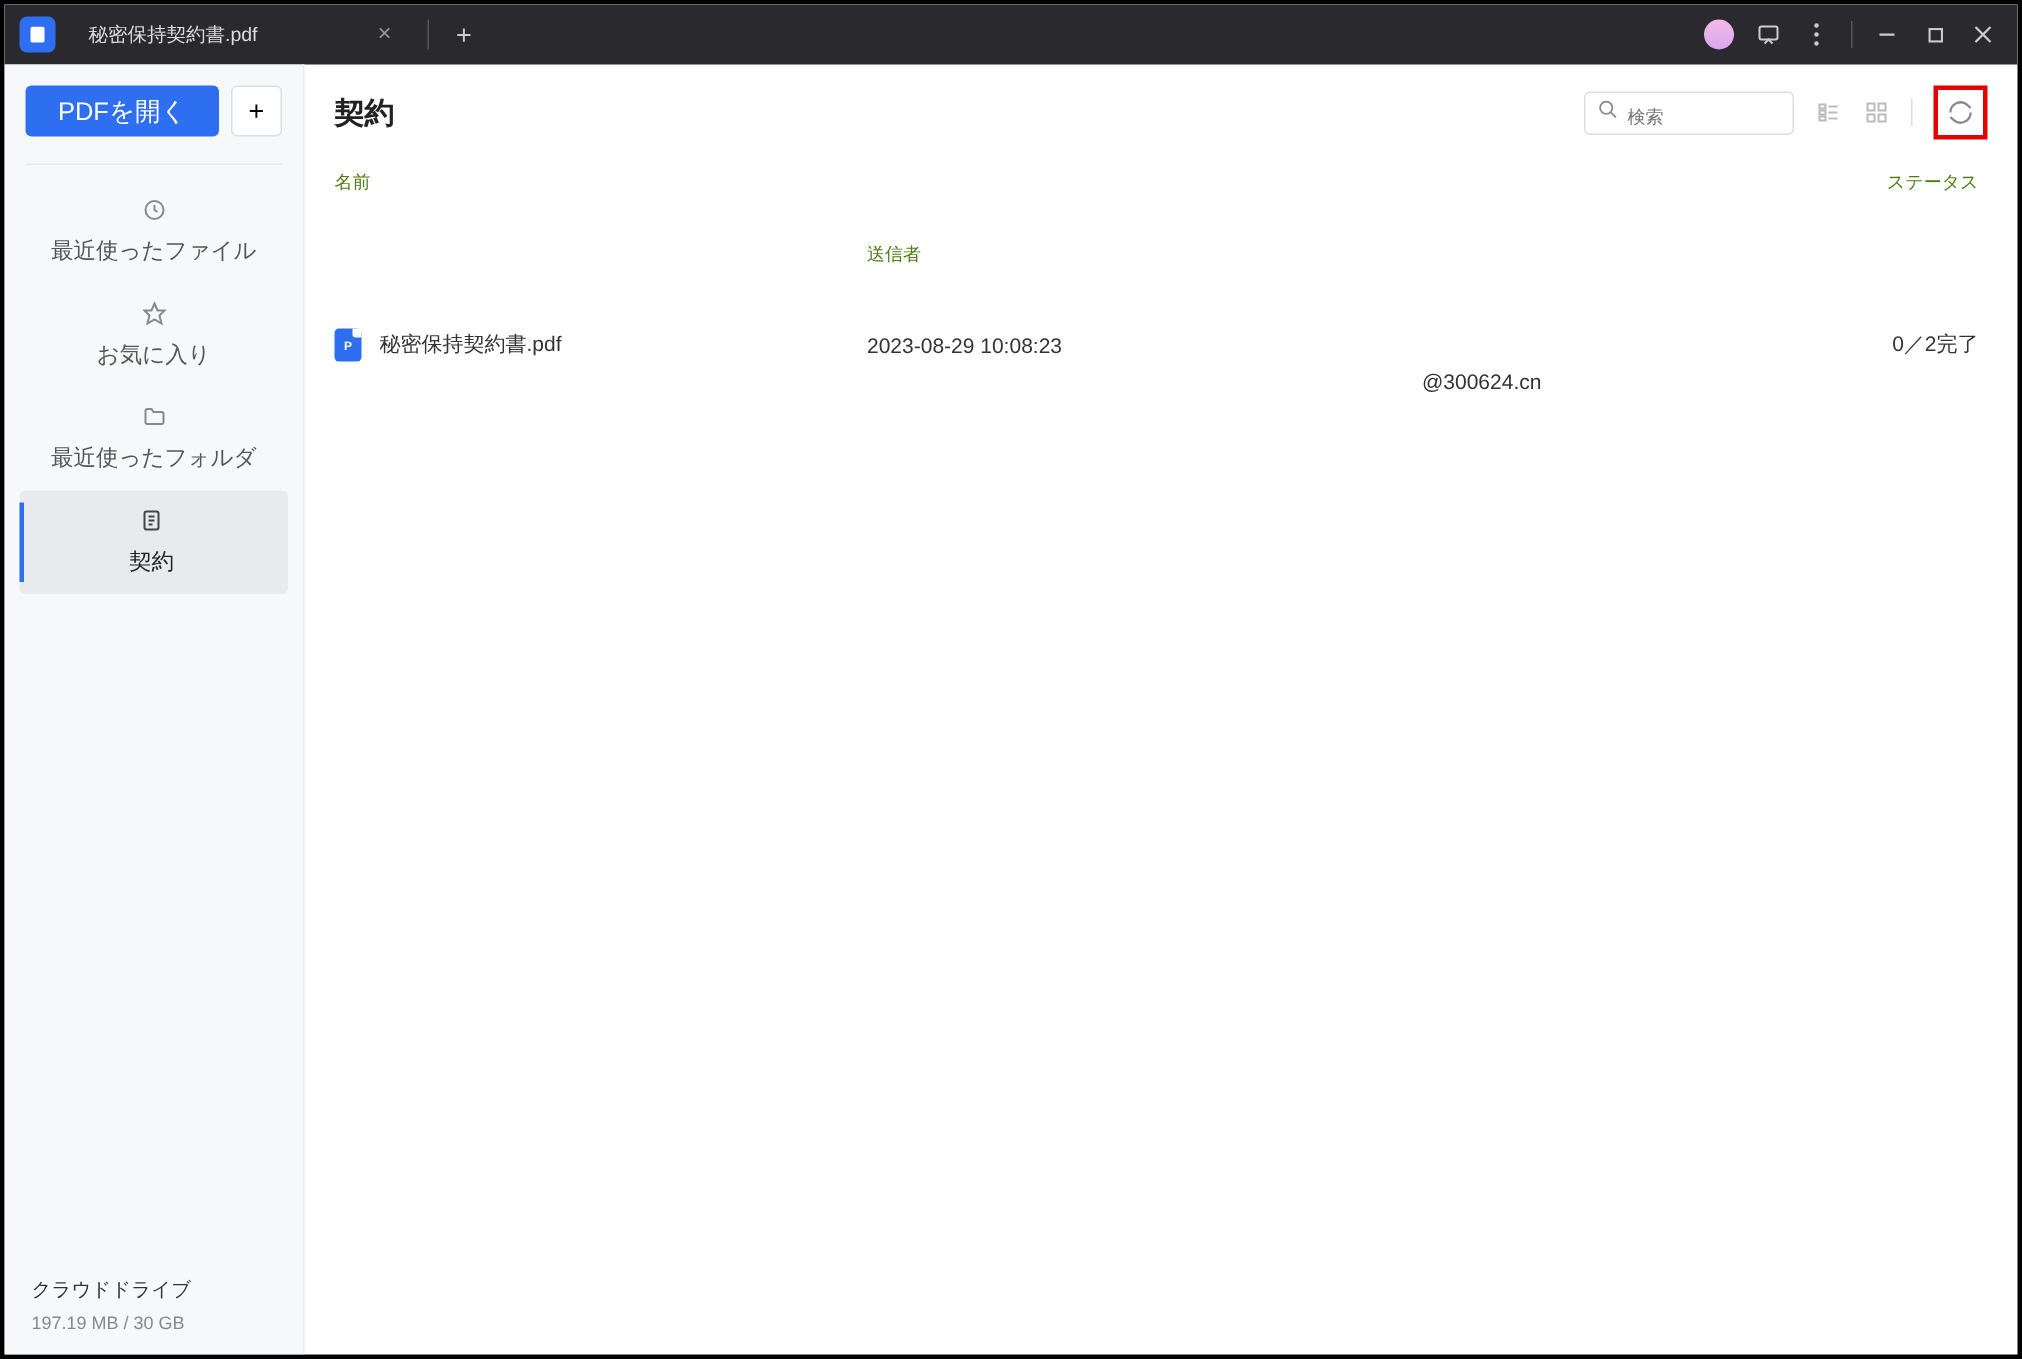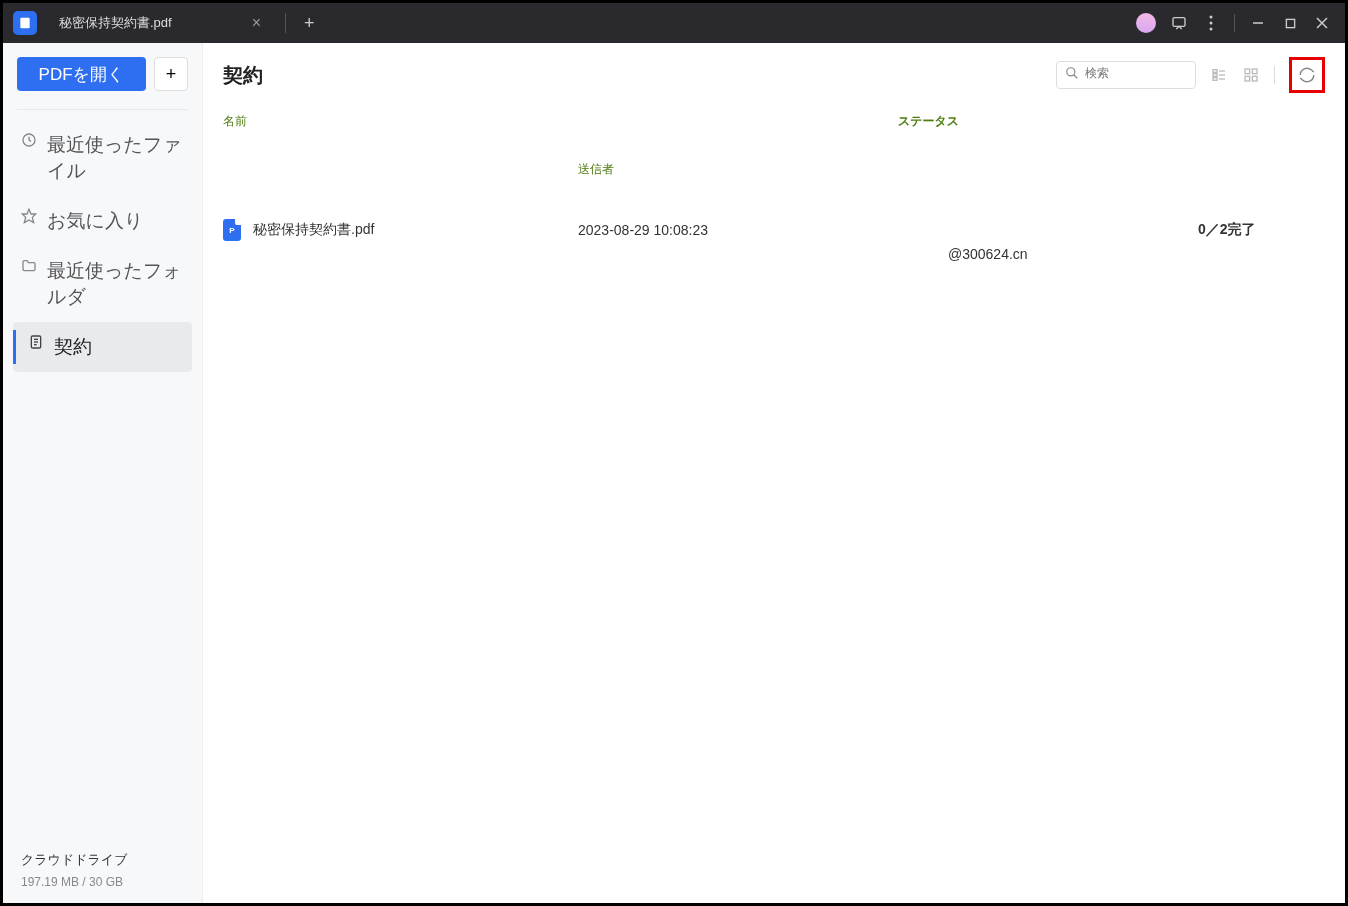--- a/index.html
+++ b/index.html
@@ -19,47 +19,47 @@
 .vsep { width: 1px; height: 18px; background: #555; }
 .win-btn { width: 18px; height: 18px; cursor:pointer; color:#ccc; display:flex;align-items:center;justify-content:center;}
 
 
 .app-body { display: flex; height: calc(100% - 40px); }
 .sidebar { width: 200px; background: #f7f8fa; border-right: 1px solid #eee; display:flex; flex-direction:column; }
 .sidebar-top { padding: 14px; display:flex; gap:8px; }
 .open-btn { flex:1; background:#2e6ff2; color:#fff; border:none; border-radius:4px; height:34px; font-size:17px; cursor:pointer; }
 .plus-btn { width:34px; height:34px; background:#fff; border:1px solid #ddd; border-radius:4px; font-size:18px; cursor:pointer; display:flex;align-items:center;justify-content:center;}
 .side-divider { height:1px; background:#e8e8e8; margin: 4px 14px 10px; }
-.side-item { display:flex; align-items:flex-start; gap:10px; padding: 12px 18px; font-size:19px; color:#555; cursor:pointer; }
+.side-item { display:flex; align-items:center; gap:10px; padding: 12px 18px; font-size:15px; color:#555; cursor:pointer;flex-direction:column; }
 .side-item.active { background:#e8eaed; color:#222; border-left:3px solid #2e6ff2; padding-left:15px; margin: 0 10px; border-radius: 4px; border-left:none; position:relative;}
 .side-item.active::before { content:''; position:absolute; left:0; top:8px; bottom:8px; width:3px; background:#2e6ff2; }
 .side-icon { width:16px; height:16px; display:inline-flex; align-items:center; justify-content:center; color:#888; flex-shrink:0;}
 .side-item.active .side-icon { color:#444; }
 .sidebar-bottom { margin-top:auto; padding: 14px 18px; font-size:13px; color:#333;}
 .storage-text { font-size:12px; color:#888; margin-top:6px;}
 
 
 .main { flex:1; padding: 14px 20px; position:relative;}
 .main-header { display:flex; align-items:center; margin-bottom:12px;}
 .page-title { font-size:20px; font-weight:600; color:#222; }
 .header-tools { margin-left:auto; display:flex; align-items:center; gap:14px; }
-.search-box { display:flex; align-items:flex-start; border:1px solid #ddd; border-radius:4px; padding:4px 8px; width:140px; background:#fff;}
+.search-box { display:flex; align-items:flex-end; border:1px solid #ddd; border-radius:4px; padding:4px 8px; width:140px; background:#fff;}
 .search-box input { border:none; outline:none; font-size:12px; width:100%; color:#666; background:transparent;}
 .search-icon { color:#888; margin-right:6px; }
 .view-icon { width:18px; height:18px; color:#bbb; cursor:pointer; display:flex;align-items:center;justify-content:center;}
 .vsep2 { width:1px; height:18px; background:#ddd; }
 .refresh-box { border:3px solid #e60000; padding:6px; display:flex; align-items:center; justify-content:center;}
 .refresh-icon { width:18px; height:18px; color:#888;}
 
 
 .table-header { display:flex; font-size:12px; color:#4d7c0f; padding: 8px 0 10px; border-bottom: none;}
 .col-name { flex: 0 0 355px; }
 .col-date { flex: 0 0 300px; }
 .col-sender { flex: 0 0 320px; margin-top: 48px; }
-.col-status { flex: 1; padding-right:6px;font-weight:bold;}
+.col-status { flex: 1; text-align:right; padding-right:6px;}
 .table-row { display:flex; align-items:center; padding: 10px 0; font-size:14px; color:#333;}
 .file-icon { width:18px; height:22px; background:#2e6ff2; border-radius:3px; margin-right:12px; display:flex;align-items:center;justify-content:center; position:relative;}
 .file-icon::before{content:'';position:absolute;top:0;right:0;width:6px;height:6px;background:#fff;border-bottom-left-radius:2px;}
 .file-icon span{color:#fff;font-size:8px;font-weight:bold;}
 .col-sender-val { text-align:left; }
 </style>
 </head>
 <body>
 
 <div class="titlebar">

